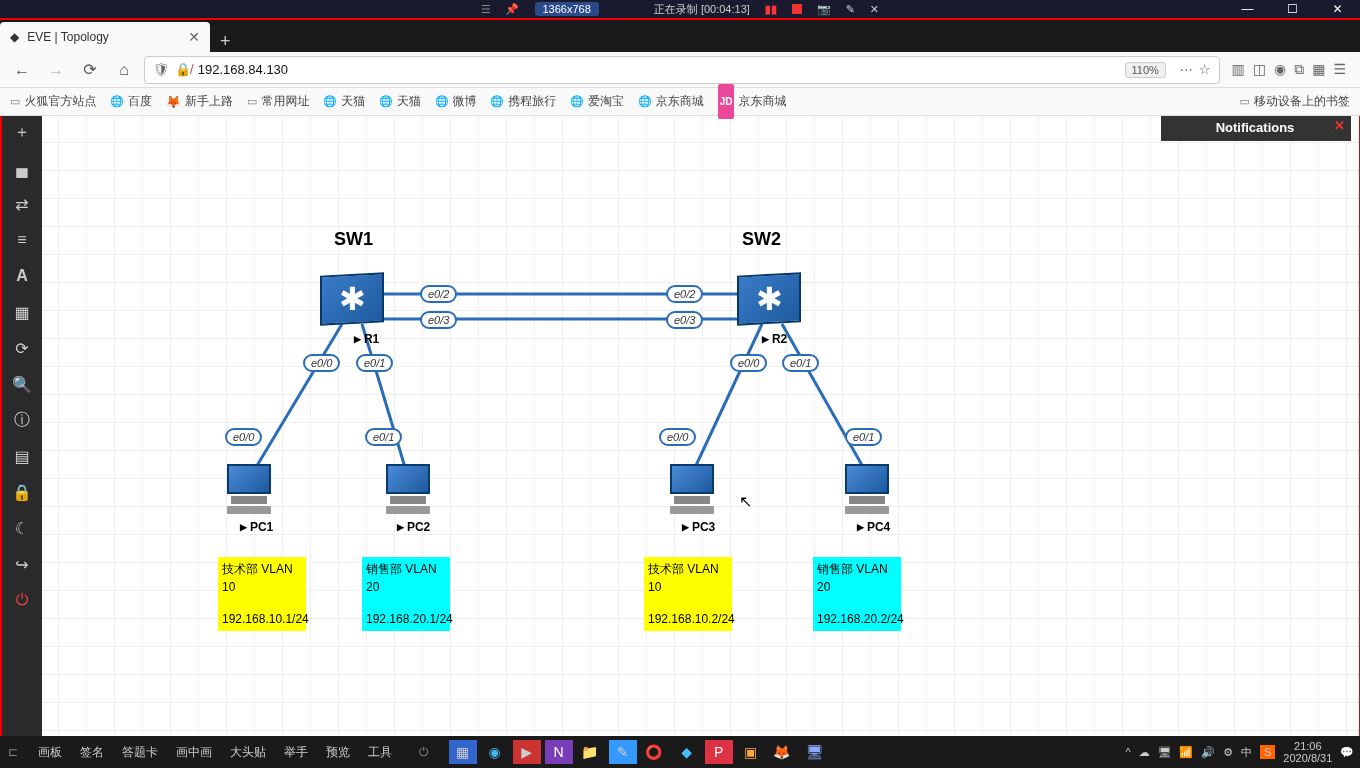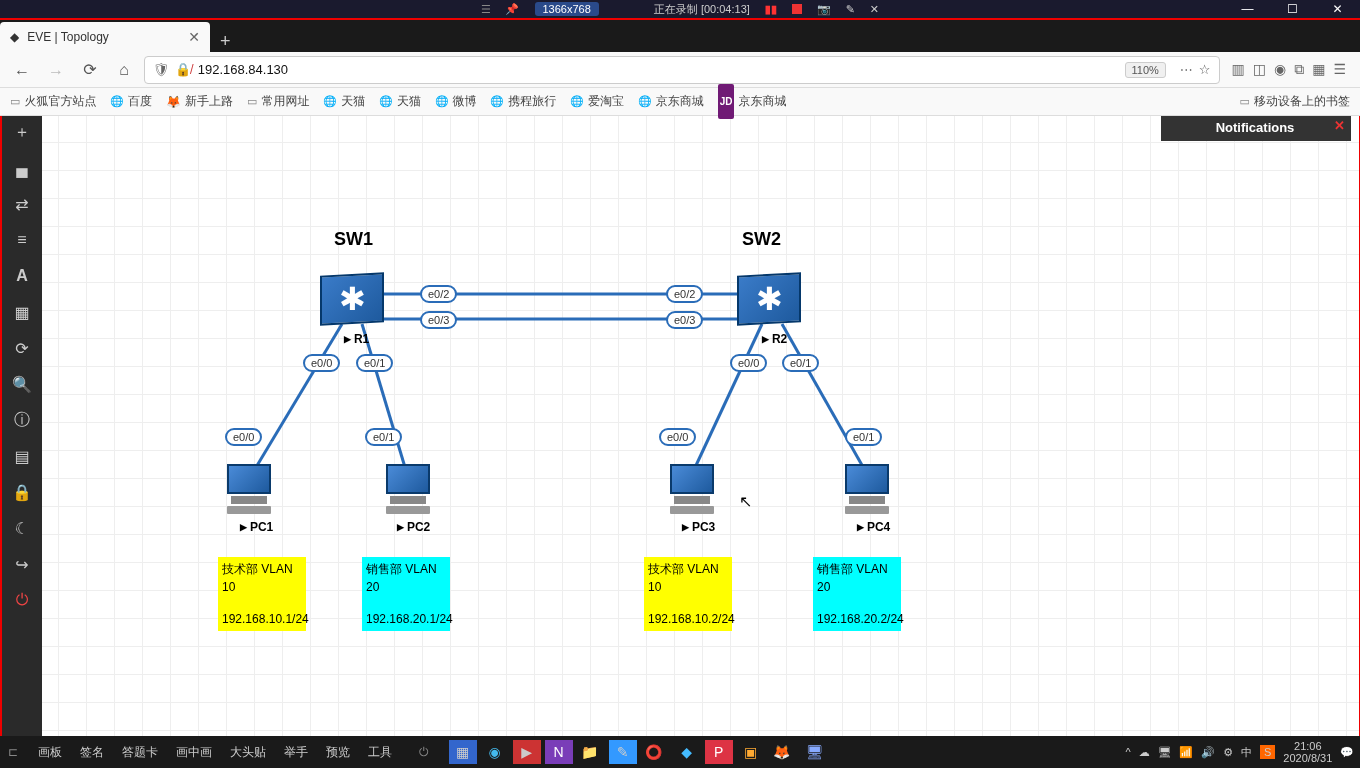--- a/index.html
+++ b/index.html
@@ -30,21 +30,21 @@
 .urlbar .host { color: #111; }
 .urlbar .path { color: #888; }
 .urlbar .shield { color: #666; }
 .zoom { background: #f0f0f0; border: 1px solid #ccc; border-radius: 3px; padding: 1px 6px; font-size: 11px; margin-left: auto; text-align: center; }
 .right-icons { display: flex; gap: 8px; color: #666; font-size: 14px; padding: 0 6px; }
 
 .bookbar { height: 28px; background: #f9f9f9; display: flex; align-items: center; padding: 0 10px; gap: 14px; font-size: 12px; color: #444; border-bottom: 1px solid #ddd; }
 .bookbar .bm { display: flex; align-items: center; gap: 4px; }
 .bookbar .bm .globe { color: #888; font-size: 11px; }
 .bookbar .ff { color: #ff9500; }
-.bookbar .jd { background:#701a75;color:#fff;padding:12px 2px;font-size:10px;font-weight:bold;border-radius:2px; }
+.bookbar .jd { background:#ec4899;color:#fff;padding:12px 2px;font-size:10px;font-weight:bold;border-radius:2px; }
 .bookbar .right { margin-left: auto; display:flex; gap:4px; align-items:center;}
 
 
 .eve { position: absolute; top: 114px; left: 0; right: 0; bottom: 32px; background: #fff; border-left: 2px solid #e00; border-right: 1px solid #e00; }
 .grid { position: absolute; inset: 0; background-image: linear-gradient(#eee 1px, transparent 1px), linear-gradient(90deg, #eee 1px, transparent 1px); background-size: 28px 28px; }
 
 .sidebar { position: absolute; left: 0; top: 0; bottom: 0; width: 40px; background: #2a2a2a; display: flex; flex-direction: column; z-index: 10; }
 .sidebar .si { height: 36px; display: flex; align-items: center; justify-content: center; color: #ccc; font-size: 16px; }
 
 .notif { position: absolute; right: 8px; top: 0; background: #333; color: #fff; padding: 6px 24px 6px 22px; font-size: 13px; font-weight: bold; z-index: 10; min-width:190px;text-align:center; }
@@ -57,21 +57,21 @@
 .device-label::before { content: "▶"; font-size: 9px; }
 
 .switch { position: absolute; width: 64px; height: 50px; background: linear-gradient(135deg, #3a7bc8, #1e5a9e); border: 2px solid #05386b; display: flex; align-items: center; justify-content: center; transform: skewY(-3deg); }
 .switch::before { content: "✱"; color: #fff; font-size: 32px; transform: skewY(3deg); }
 
 .pc { position: absolute; width: 44px; height: 50px; }
 .pc .monitor { width: 44px; height: 30px; background: linear-gradient(135deg, #4a8bd8, #1e5a9e); border: 2px solid #0a3a6b; display:flex;align-items:center;justify-content:center;color:#fff;font-size:14px; }
 .pc .stand { width: 36px; height: 8px; background: #888; margin: 2px auto 0; }
 .pc .kb { width: 44px; height: 8px; background: #999; margin-top: 2px; border-radius: 1px; }
 
-.port { position: absolute; background: #fff; border: 2px solid #2a6cb8; border-radius: 10px; padding: 1px 6px; font-size: 11px; color: #333; font-weight: 500; }
+.port { position: absolute; background: #fff; border: 2px solid #2a6cb8; border-radius: 10px; padding: 1px 6px; font-size: 11px; color: #333; font-weight: 500; font-style: italic; }
 
 .textbox { position: absolute; padding: 3px 4px; font-size: 12px; line-height: 1.5; width: 88px; }
 .yellow { background: #ffff00; }
 .cyan { background: #00ffff; }
 .textbox div { margin-bottom: 14px; }
 .textbox div:last-child { margin-bottom: 0; }
 
 svg.links { position: absolute; inset: 0; width: 100%; height: 100%; pointer-events: none; }
 
 
@@ -217,21 +217,21 @@
       <line x1="335" y1="180" x2="715" y2="180" stroke="#2a6cb8" stroke-width="3"></line>
       <line x1="335" y1="205" x2="715" y2="205" stroke="#2a6cb8" stroke-width="3"></line>
       <line x1="300" y1="210" x2="210" y2="360" stroke="#2a6cb8" stroke-width="3"></line>
       <line x1="320" y1="210" x2="365" y2="360" stroke="#2a6cb8" stroke-width="3"></line>
       <line x1="720" y1="210" x2="650" y2="360" stroke="#2a6cb8" stroke-width="3"></line>
       <line x1="740" y1="210" x2="825" y2="360" stroke="#2a6cb8" stroke-width="3"></line>
     </svg>
 
     <div class="node-label" style="left:292px;top:115px;">SW1</div>
     <div class="switch" style="left:278px;top:160px;"></div>
-    <div class="device-label" style="left:302px;top:218px;">R1</div>
+    <div class="device-label" style="left:312px;top:218px;">R1</div>
 
     <div class="node-label" style="left:700px;top:115px;">SW2</div>
     <div class="switch" style="left:695px;top:160px;"></div>
     <div class="device-label" style="left:720px;top:218px;">R2</div>
 
     <div class="port" style="left:378px;top:171px;">e0/2</div>
     <div class="port" style="left:378px;top:197px;">e0/3</div>
     <div class="port" style="left:624px;top:171px;">e0/2</div>
     <div class="port" style="left:624px;top:197px;">e0/3</div>
 

